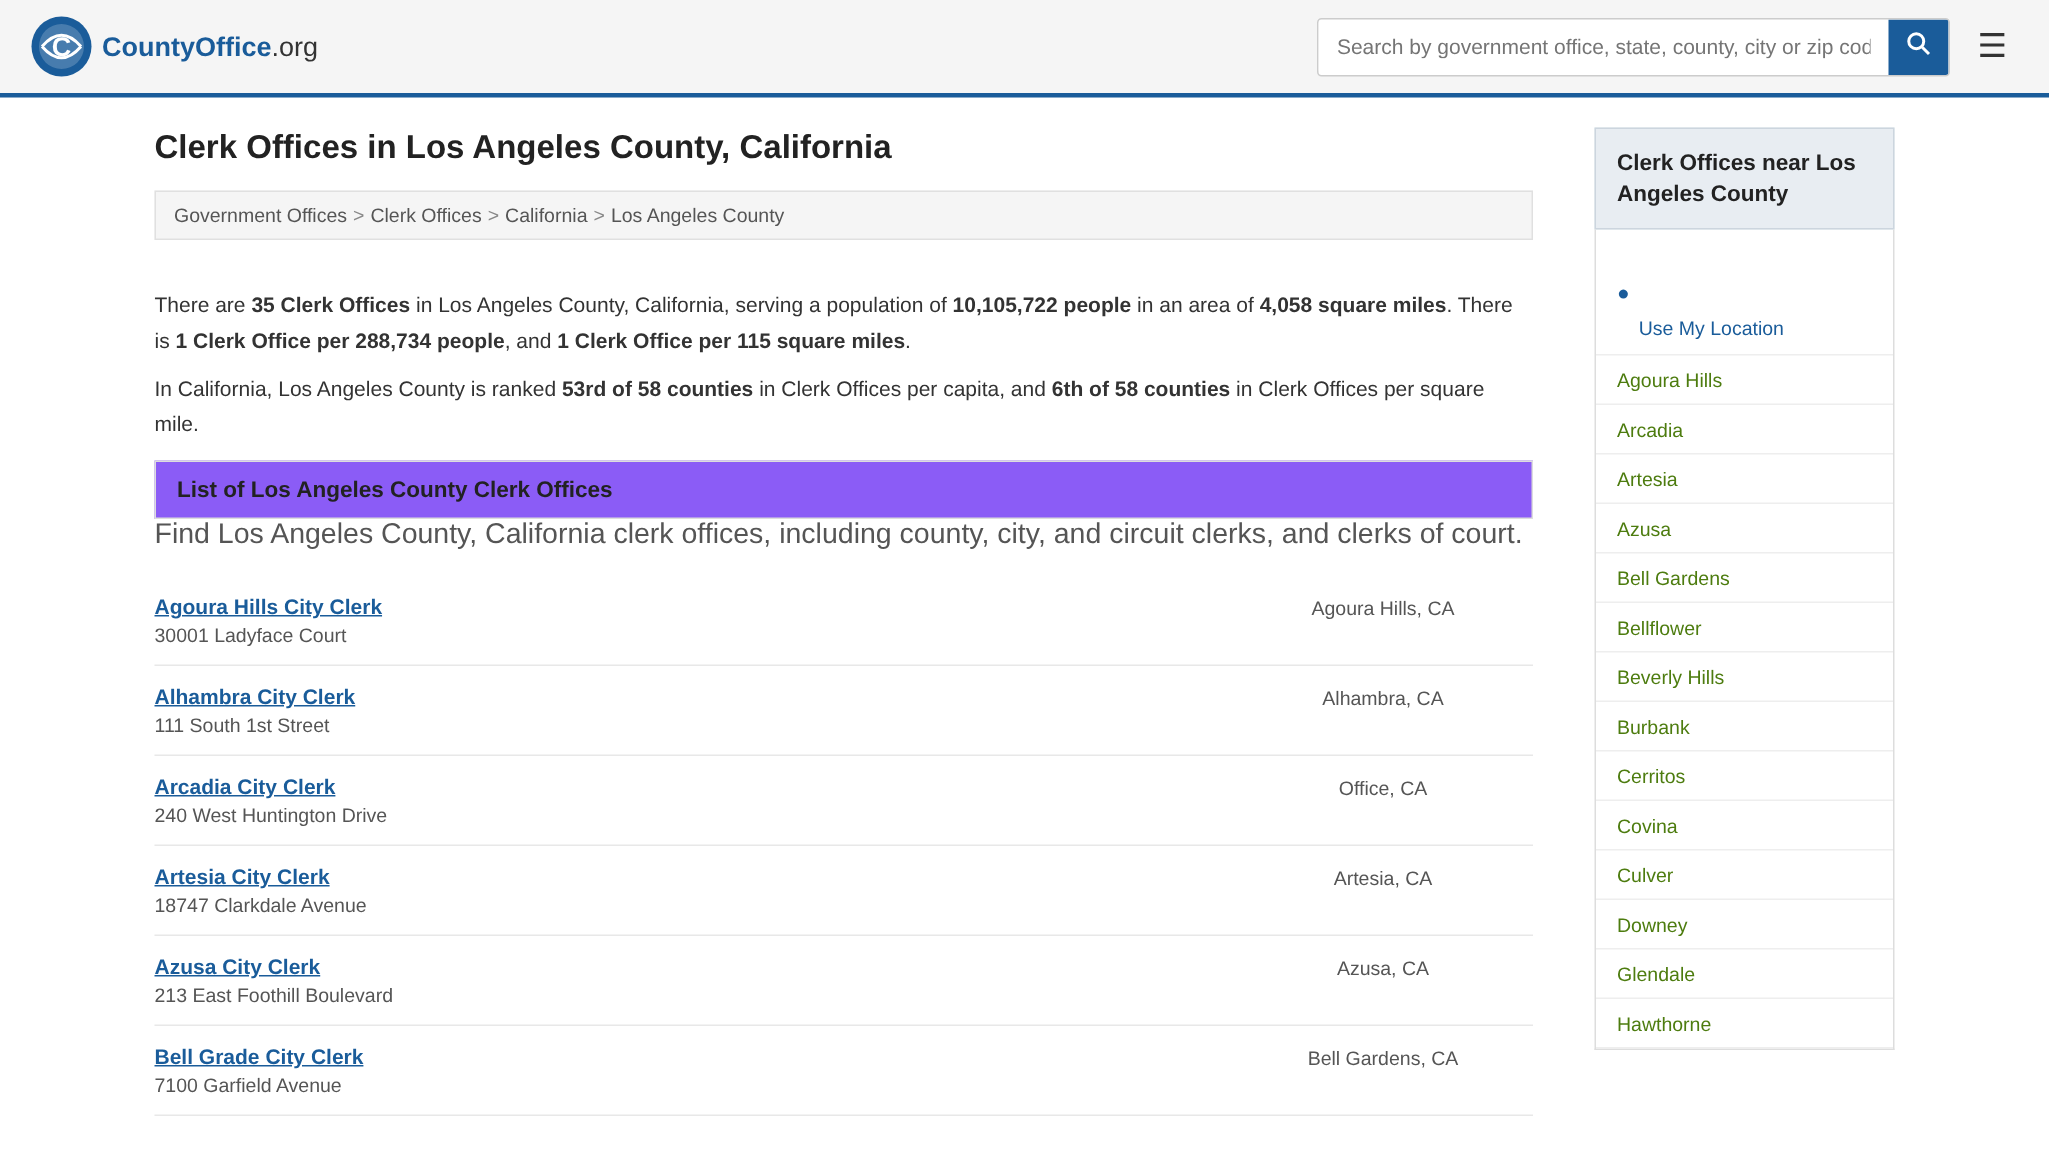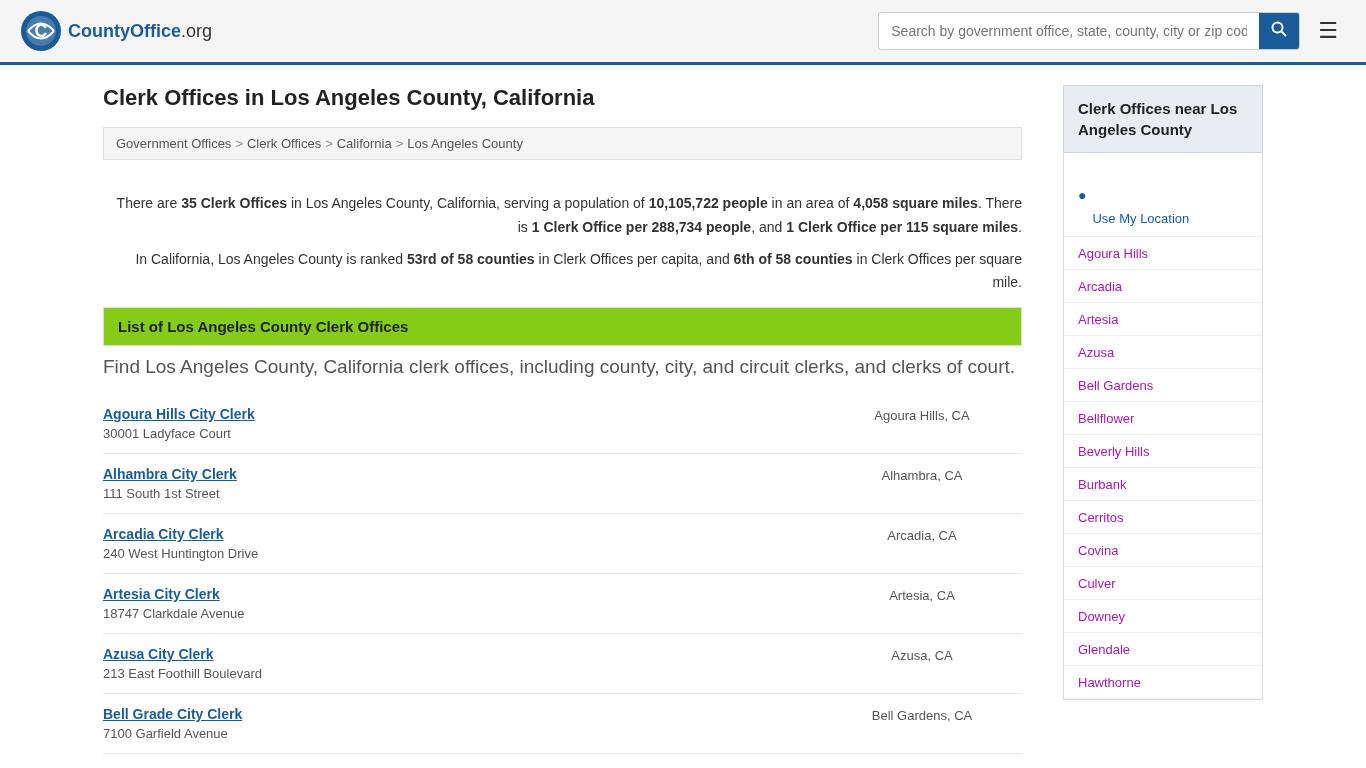--- a/index.html
+++ b/index.html
@@ -103,33 +103,32 @@
       text-decoration: none;
     }
     .breadcrumb .sep { color: #888; }
 
     
     .stats-block {
       font-size: 14px;
       line-height: 1.7;
       margin-bottom: 12px;
       color: #333;
-      text-align: right;
     }
     .stats-block b { font-weight: bold; }
 
     
     .section-header {
-      background: #84cc16;
+      background: #8b5cf6;
       border: 1px solid #ddd;
       padding: 10px 14px;
       font-size: 15px;
       font-weight: bold;
       color: #222;
-      margin-bottom: 10px;
+      margin-bottom: 0;
     }
     .section-desc {
       font-size: 19px;
       color: #555;
       margin-bottom: 16px;
     }
 
     
     .office-item {
       border-bottom: 1px solid #e8e8e8;
@@ -174,21 +173,21 @@
     }
     .sidebar-links {
       border: 1px solid #ddd;
       border-top: none;
     }
     .sidebar-link-item {
       border-bottom: 1px solid #eee;
       padding: 8px 14px;
     }
     .sidebar-link-item a {
-      color: #a21caf;
+      color: #4d7c0f;
       text-decoration: none;
       font-size: 13px;
       text-align: right;
     }
     .use-location {
       display: flex;
       align-items: center;
       gap: 6px;
       padding: 10px 14px;
       border-bottom: 1px solid #eee;
@@ -275,21 +274,21 @@
       <a class="office-name">Alhambra City Clerk</a>
       <span class="office-address">111 South 1st Street</span>
     </div>
     <div class="office-location">Alhambra, CA</div>
   </div>
         <div class="office-item">
     <div class="office-info">
       <a class="office-name">Arcadia City Clerk</a>
       <span class="office-address">240 West Huntington Drive</span>
     </div>
-    <div class="office-location">Arcadia, CA</div>
+    <div class="office-location">Office, CA</div>
   </div>
         <div class="office-item">
     <div class="office-info">
       <a class="office-name">Artesia City Clerk</a>
       <span class="office-address">18747 Clarkdale Avenue</span>
     </div>
     <div class="office-location">Artesia, CA</div>
   </div>
         <div class="office-item">
     <div class="office-info">

